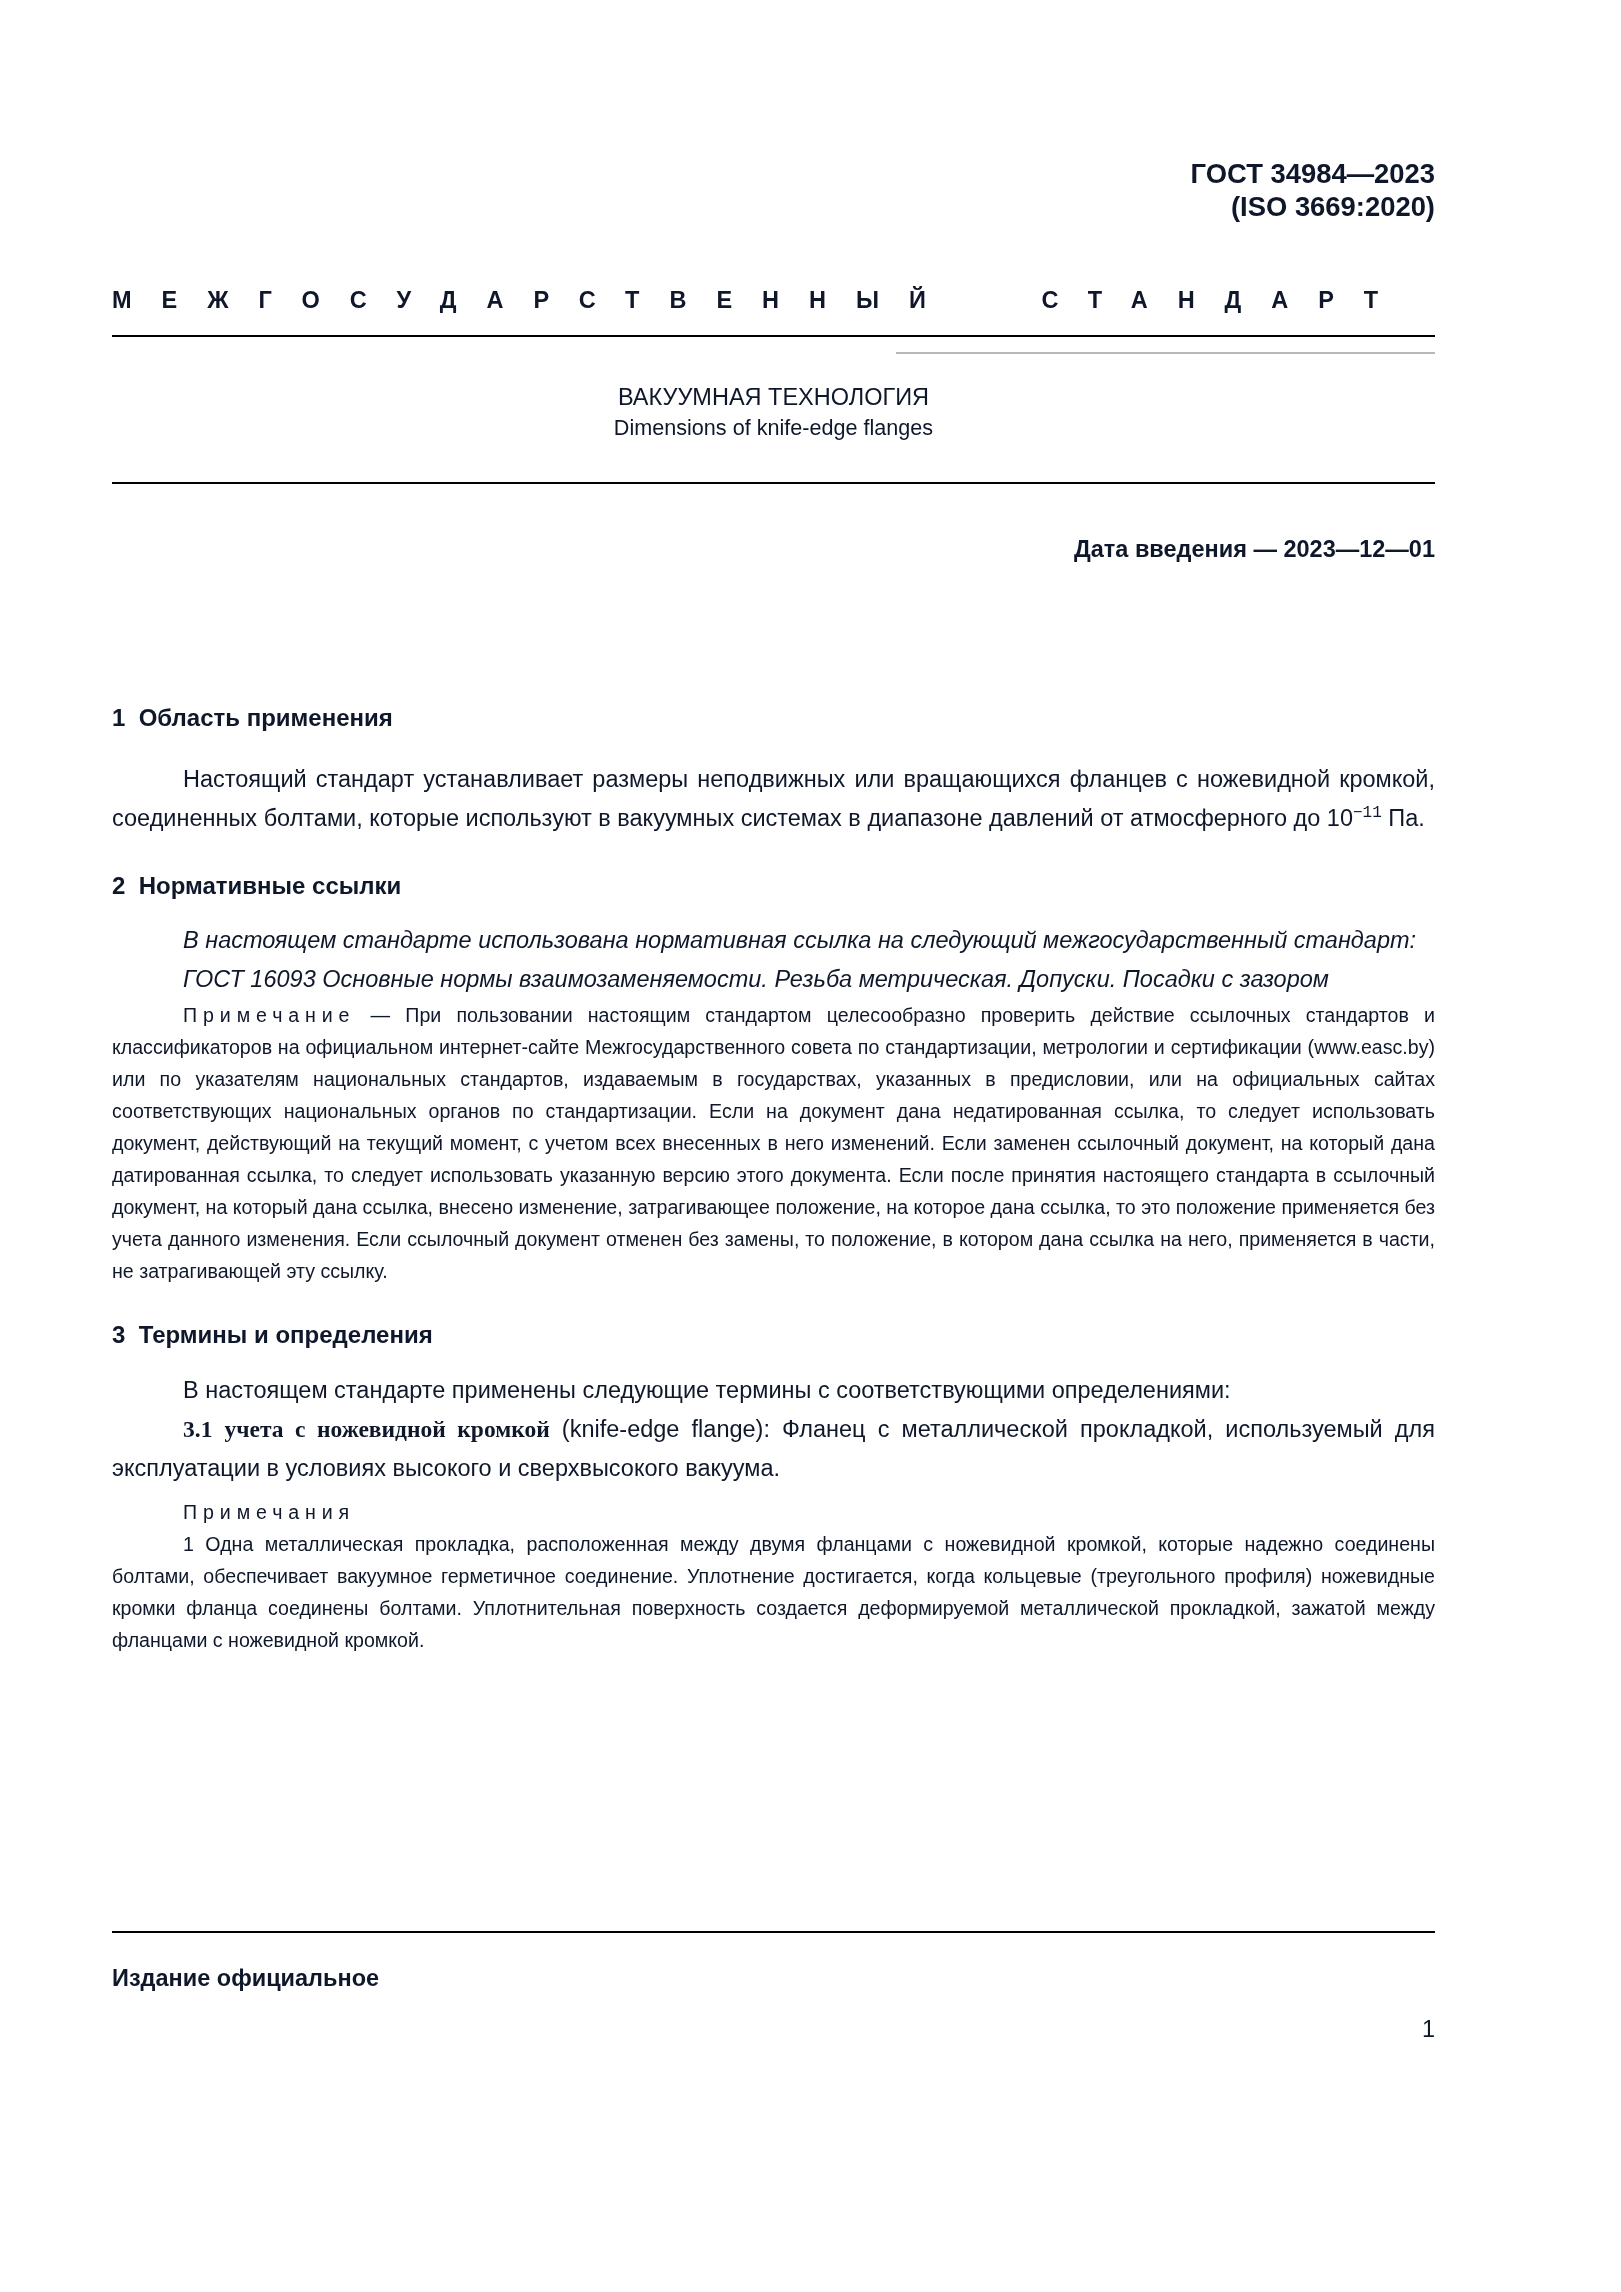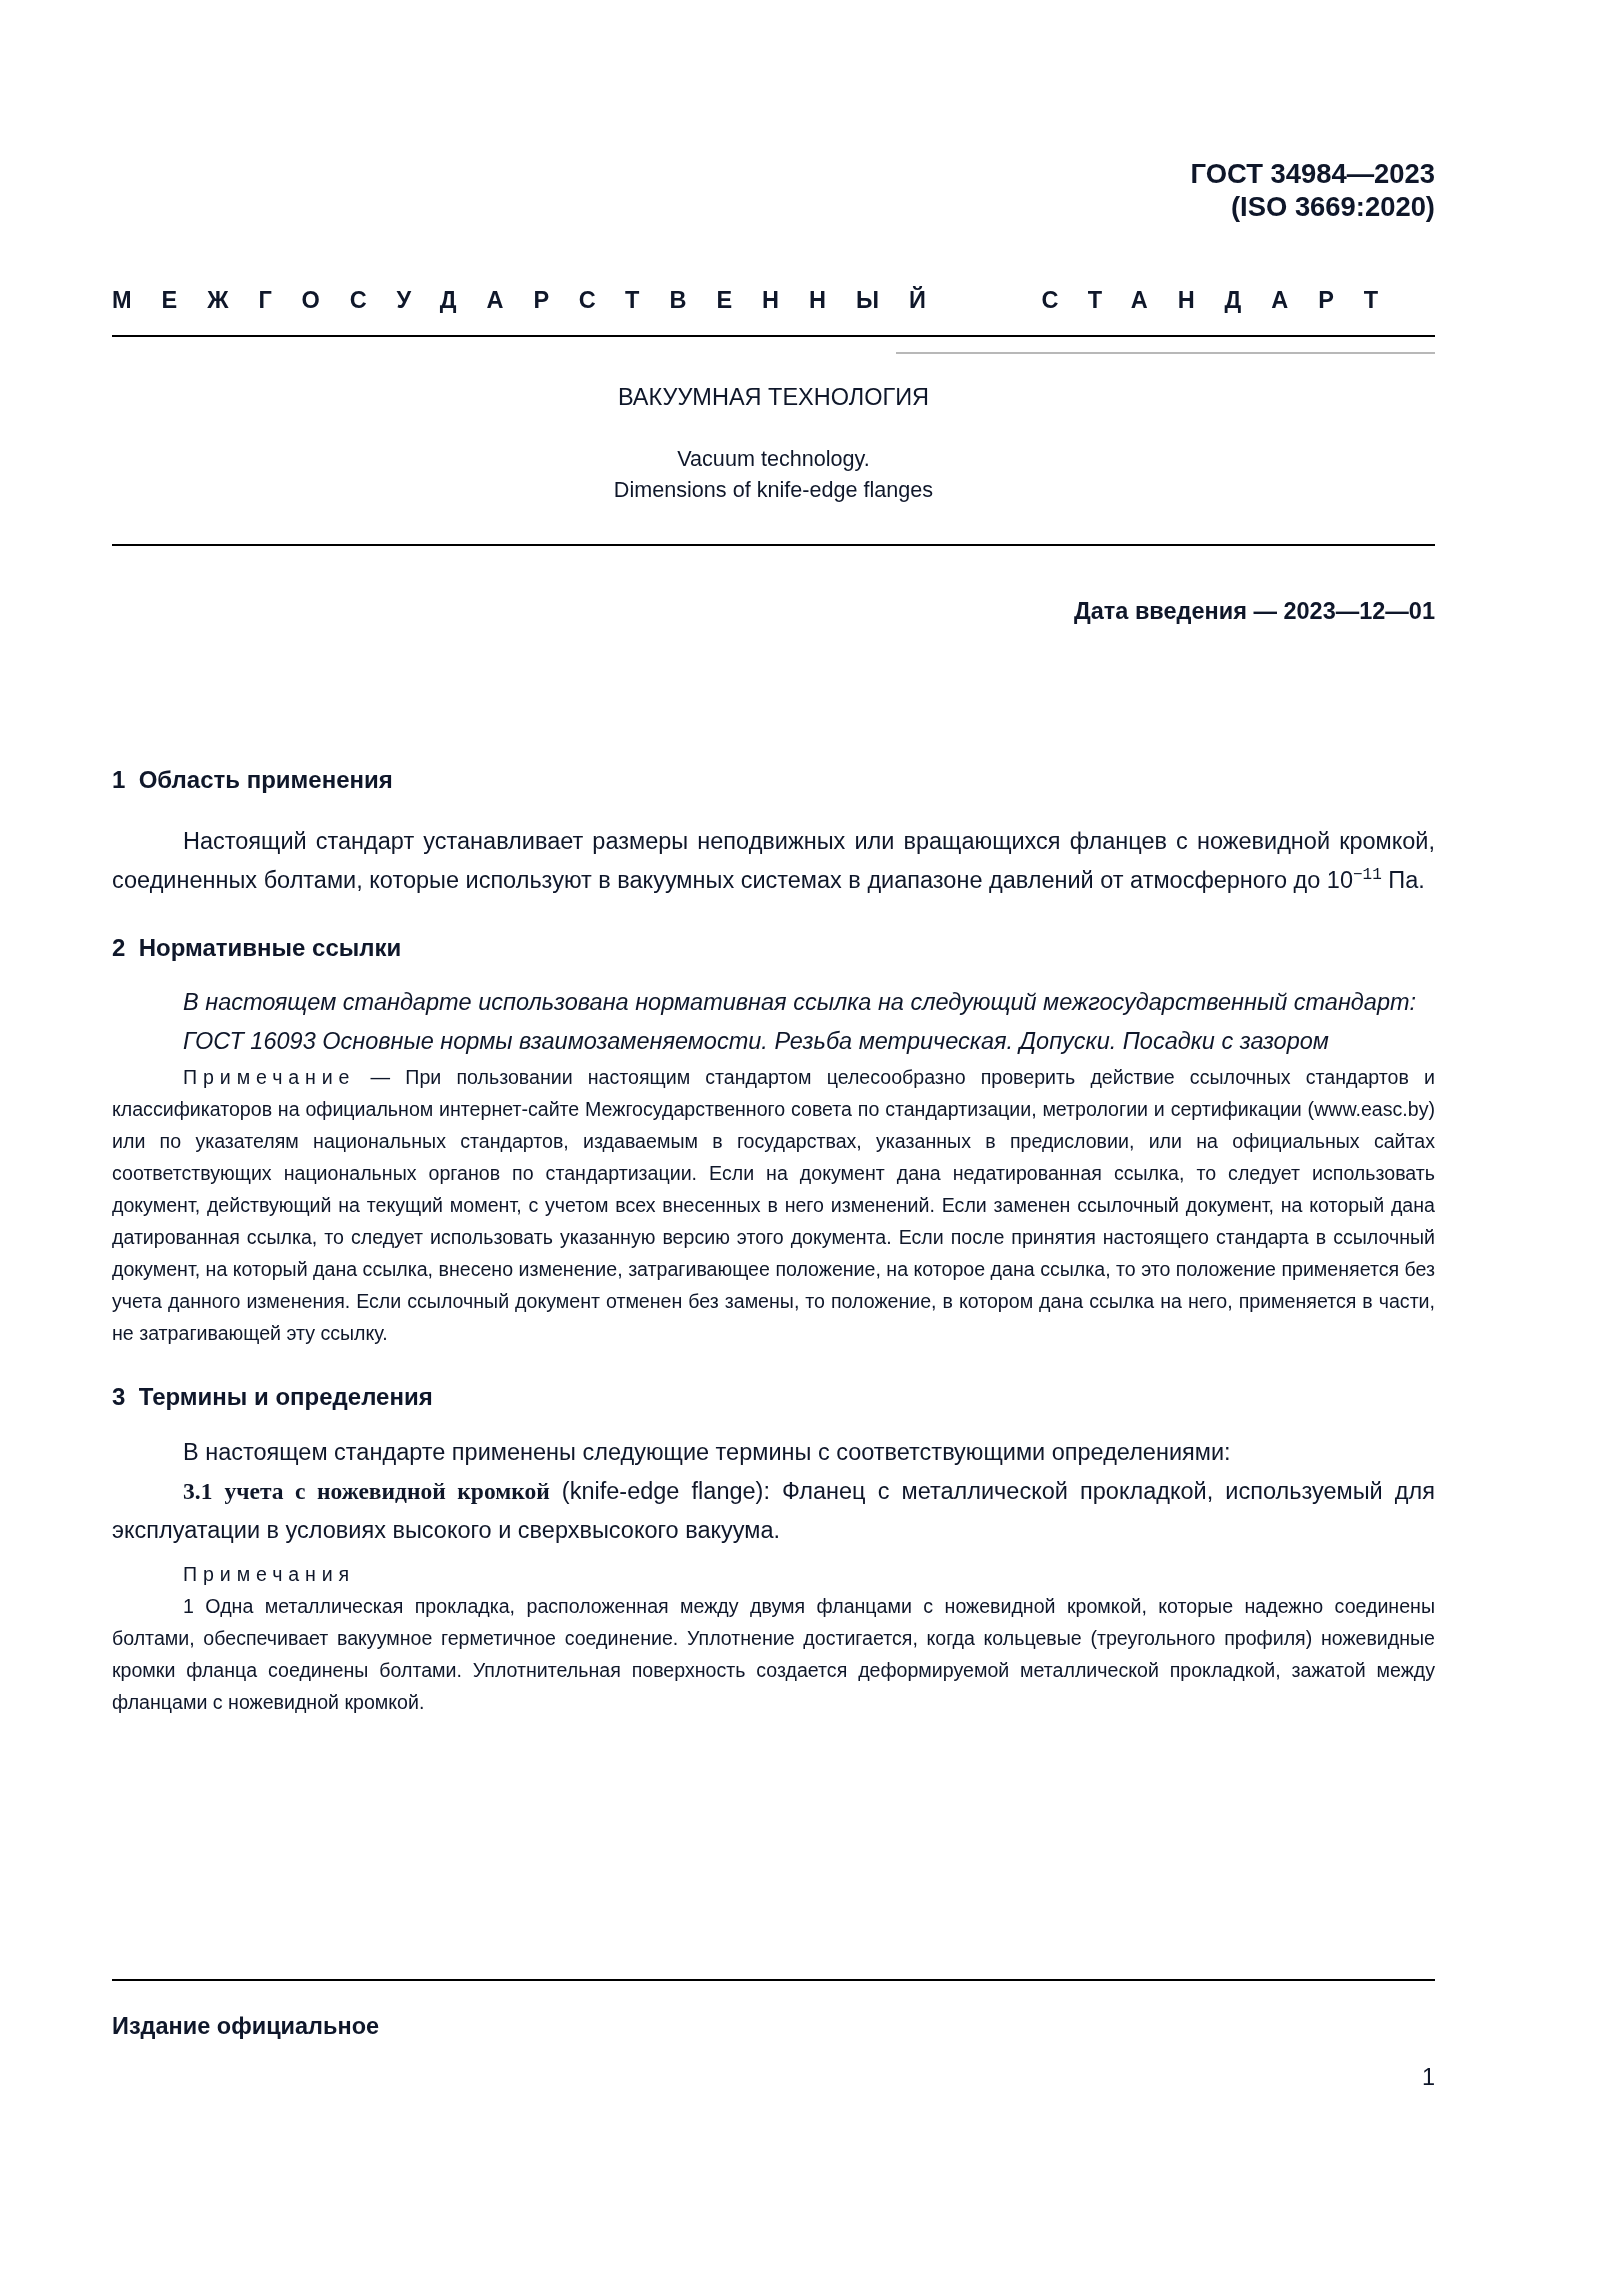--- a/index.html
+++ b/index.html
@@ -107,21 +107,21 @@
   .notes-label-p { margin-top: 7.8px; }
 
   sup { font-size: 68%; line-height: 0; vertical-align: super; font-family: Liberation Mono, monospace; }
   b { font-weight: bold; font-family: Liberation Serif, serif; }
 
   
   .doc-footer {
     position: absolute;
     left: 112px;
     right: 186px;
-    top: 1979px;
+    top: 1931px;
   }
   .edition {
     margin-top: 31px;
     font-weight: bold;
     font-size: 23.5px;
     line-height: 29px;
   }
   .page-number {
     margin-top: 21.6px;
     text-align: right;
@@ -139,21 +139,20 @@
       <div>ГОСТ 34984—2023</div>
       <div>(ISO 3669:2020)</div>
     </div>
 
     <div class="standard-type">МЕЖГОСУДАРСТВЕННЫЙ СТАНДАРТ</div>
 
     <hr class="rule rule-under-banner">
     <div class="rule-short"></div>
 
     <div class="title-ru-main">ВАКУУМНАЯ ТЕХНОЛОГИЯ</div>
-    <div class="title-en title-en-first">Vacuum technology.</div>
     <div class="title-en">Dimensions of knife-edge flanges</div>
 
     <hr class="rule rule-under-titles">
 
     <div class="effective-date">Дата введения — 2023—12—01</div>
   </header>
 
   <main>
 
     <section>

